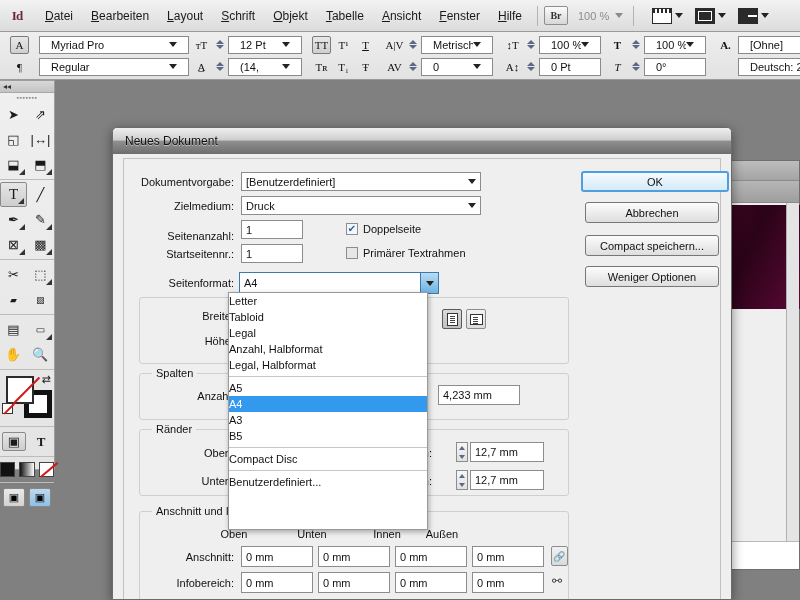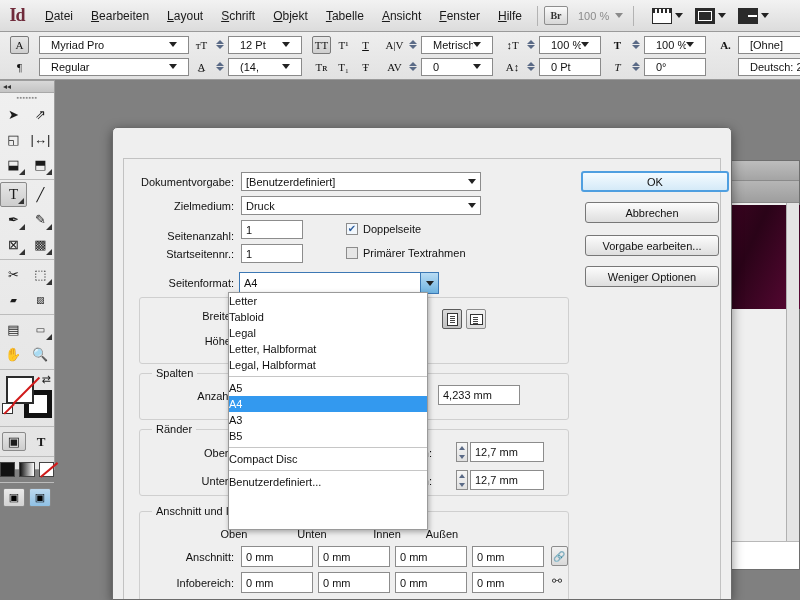--- a/index.html
+++ b/index.html
@@ -15,21 +15,21 @@
 
   
   #menubar{
     position:absolute; left:0; top:0; width:800px; height:32px;
     background:linear-gradient(#f2f2f2,#dcdcdc);
     border-bottom:1px solid #9a9a9a;
     display:flex; align-items:center;
   }
   .id-logo{
     width:26px; height:26px; margin:0 6px 0 4px;
-    color:#6f2a3a; font-weight:bold; font-size:18px;
+    color:#6f2a3a; font-weight:bold; font-size:13px;
     font-family:"Liberation Serif", serif;
     display:flex; align-items:center; justify-content:center;
     letter-spacing:-1px;
   }
   .menu-item{
     padding:4px 9px; font-size:12px; color:#1a1a1a; cursor:default; white-space:nowrap;
   }
   .mb-sep{ width:1px; height:20px; background:#b3b3b3; margin:0 6px; }
   .br-btn{
     width:24px;height:19px;border:1px solid #8d8d8d;border-radius:2px;
@@ -442,20 +442,23 @@
     <div class="mini none"></div>
   </div>
   <div class="tsep"></div>
   <div class="minirow">
     <div class="scrbtn">▣</div>
     <div class="scrbtn blue">▣</div>
   </div>
 </div>
 
 <div id="dlg">
+  <div class="titlebar">
+    <span class="tt">Neues Dokument</span>
+  </div>
   <div class="body">
 
     <div class="lbl" style="left:0px; top:17px; width:110px;">Dokumentvorgabe:</div>
     <div class="combo" style="left:117px; top:13px; width:240px; height:19px;">
       <span>[Benutzerdefiniert]</span>
       <span class="ar tri-dk"></span>
     </div>
 
     <div class="lbl" style="left:0px; top:41px; width:110px;">Zielmedium:</div>
     <div class="combo" style="left:117px; top:37px; width:240px; height:19px;">
@@ -559,30 +562,30 @@
     <div class="fld" style="left:271px; top:413px; width:72px; height:21px;">
         <span>0 mm</span>
       </div>
     <div class="fld" style="left:348px; top:413px; width:72px; height:21px;">
         <span>0 mm</span>
       </div>
     <div style="position:absolute;left:428px;top:415px;font-size:12px;color:#333;">⚯</div>
 
     <div class="dbtn primary" style="left:457px; top:12px; width:148px;">OK</div>
     <div class="dbtn" style="left:461px; top:43px; width:134px;">Abbrechen</div>
-    <div class="dbtn" style="left:461px; top:76px; width:134px;">Vorgabe earbeiten...</div>
+    <div class="dbtn" style="left:461px; top:76px; width:134px;">Compact speichern...</div>
     <div class="dbtn" style="left:461px; top:107px; width:134px;">Weniger Optionen</div>
   </div>
 </div>
 
 <div id="ddlist">
   <div class="it">Letter</div>
   <div class="it">Tabloid</div>
   <div class="it">Legal</div>
-  <div class="it">Letter, Halbformat</div>
+  <div class="it">Anzahl, Halbformat</div>
   <div class="it">Legal, Halbformat</div>
   <div class="dv"></div>
   <div class="it">A5</div>
   <div class="it sel">A4</div>
   <div class="it">A3</div>
   <div class="it">B5</div>
   <div class="dv"></div>
   <div class="it">Compact Disc</div>
   <div class="dv"></div>
   <div class="it">Benutzerdefiniert...</div>

